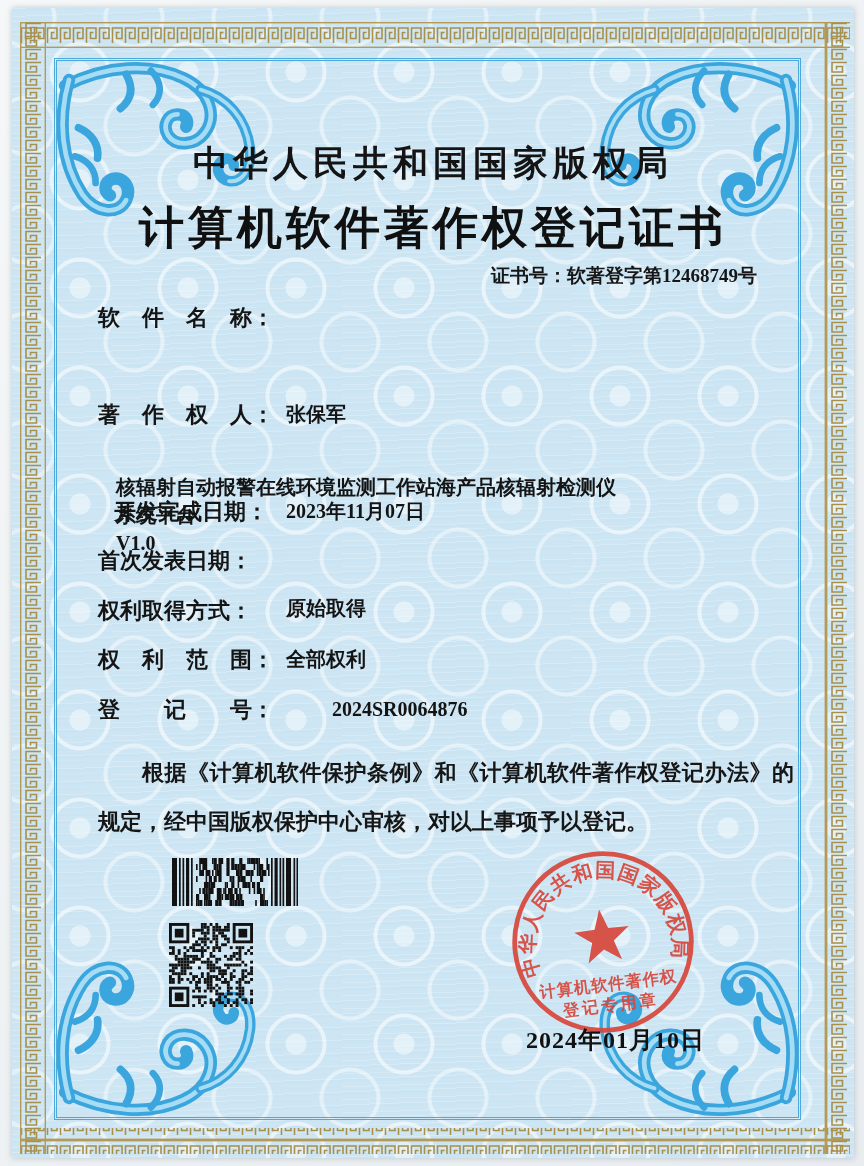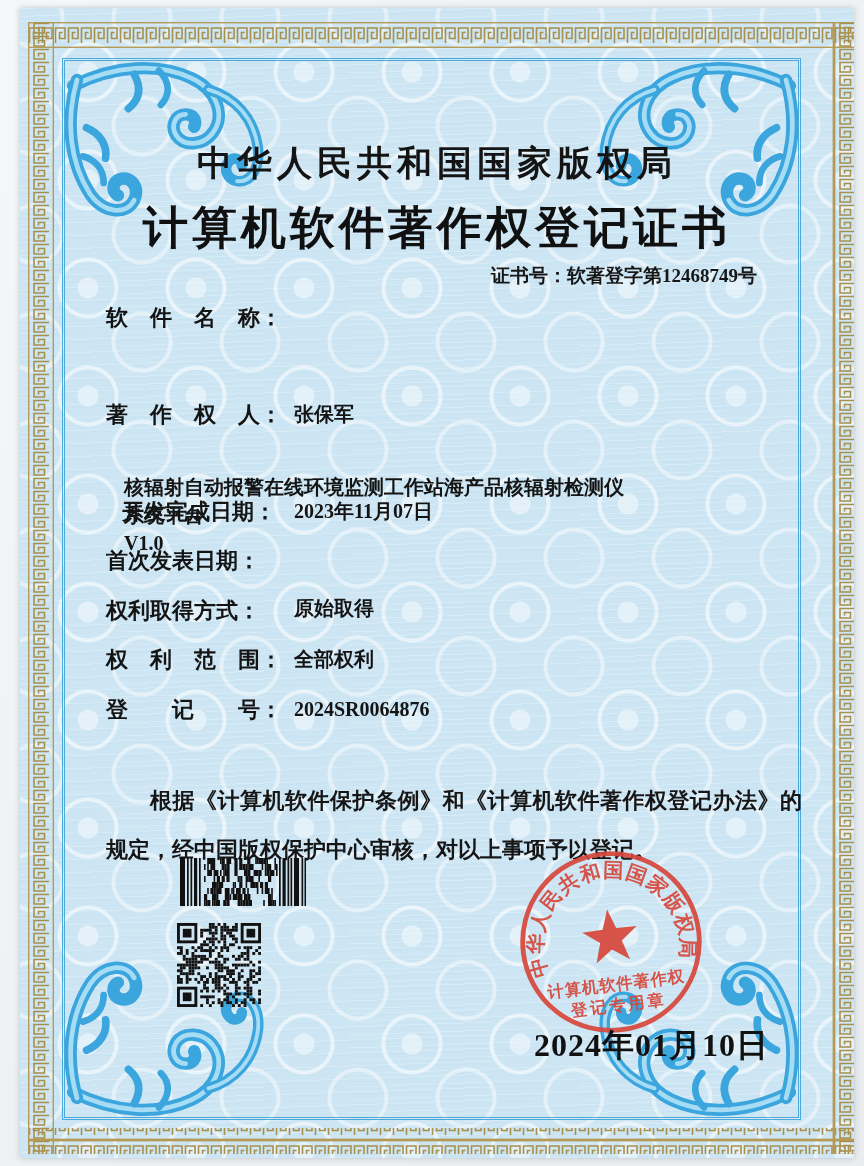--- a/index.html
+++ b/index.html
@@ -4,21 +4,21 @@
 <style>
   * { margin:0; padding:0; box-sizing:border-box; }
   html,body { width:864px; height:1166px; }
   body {
     font-family:"Liberation Serif","DejaVu Serif",serif;
     background:#f0f2f3;
   }
   .stage {
     position:relative; width:864px; height:1166px;
     background:linear-gradient(135deg,#f5f7f8 0%,#e9edef 100%);
-    padding:8px 10px 8px 20px;
+    padding:8px 10px 8px 12px;
   }
   .cert {
     position:relative; width:100%; height:100%;
     background-color:#cee6f4;
     
     background-image:
       radial-gradient(circle, rgba(255,255,255,0) 26px, rgba(255,255,255,.55) 27px, rgba(255,255,255,.55) 30px, rgba(255,255,255,0) 31px),
       radial-gradient(circle, rgba(255,255,255,.45) 10px, rgba(255,255,255,0) 11px),
       radial-gradient(circle, rgba(255,255,255,0) 26px, rgba(255,255,255,.45) 27px, rgba(255,255,255,.45) 30px, rgba(255,255,255,0) 31px),
       repeating-linear-gradient(178deg, rgba(255,255,255,.18) 0 1px, rgba(175,210,235,.10) 1px 4px, rgba(255,255,255,0) 4px 8px);
@@ -59,37 +59,37 @@
     width:170px; flex:0 0 170px;
     font-size:22px; font-weight:bold; white-space:nowrap;
   }
   .field-value {
     margin-left:18px; font-size:20px; font-weight:bold;
     max-width:512px; line-height:28px;
   }
   .row-name  { top:295px;flex-direction:column; } .row-holder{ top:392px; }
   .row-dev   { top:489px;text-align:right; } .row-pub   { top:538px; }
   .row-mode  { top:588px;font-family:Liberation Mono, monospace; } .row-scope { top:637px;justify-content:center; }
-  .row-reg   { top:687px; }
+  .row-reg   { top:687px;gap:46px; }
 
   .statement {
-    position:absolute; left:86px; top:768px; width:696px;
+    position:absolute; left:86px; top:740px; width:696px;
     font-size:22px; font-weight:bold; color:#161616;
     line-height:49px; text-indent:2em; text-align:justify;
   }
   .barcode { position:absolute; left:160px; top:850px; width:126px; height:48px; }
   .qr-code { position:absolute; left:157px; top:915px; width:84px; height:84px; }
 
   .seal {
     position:absolute; left:495px; top:838px; width:192px; height:192px;
     transform:rotate(-7deg); opacity:.92;
   }
   .issue-date {
     position:absolute; left:514px; top:1016px;
-    font-size:32px; font-weight:bold; color:#111;
+    font-size:24px; font-weight:bold; color:#111;
     letter-spacing:1px;
   }
 </style>
 </head>
 <body>
 
 <div class="stage">
   <div class="cert">
 
     <svg class="frame" width="830" height="1132" aria-hidden="true">

